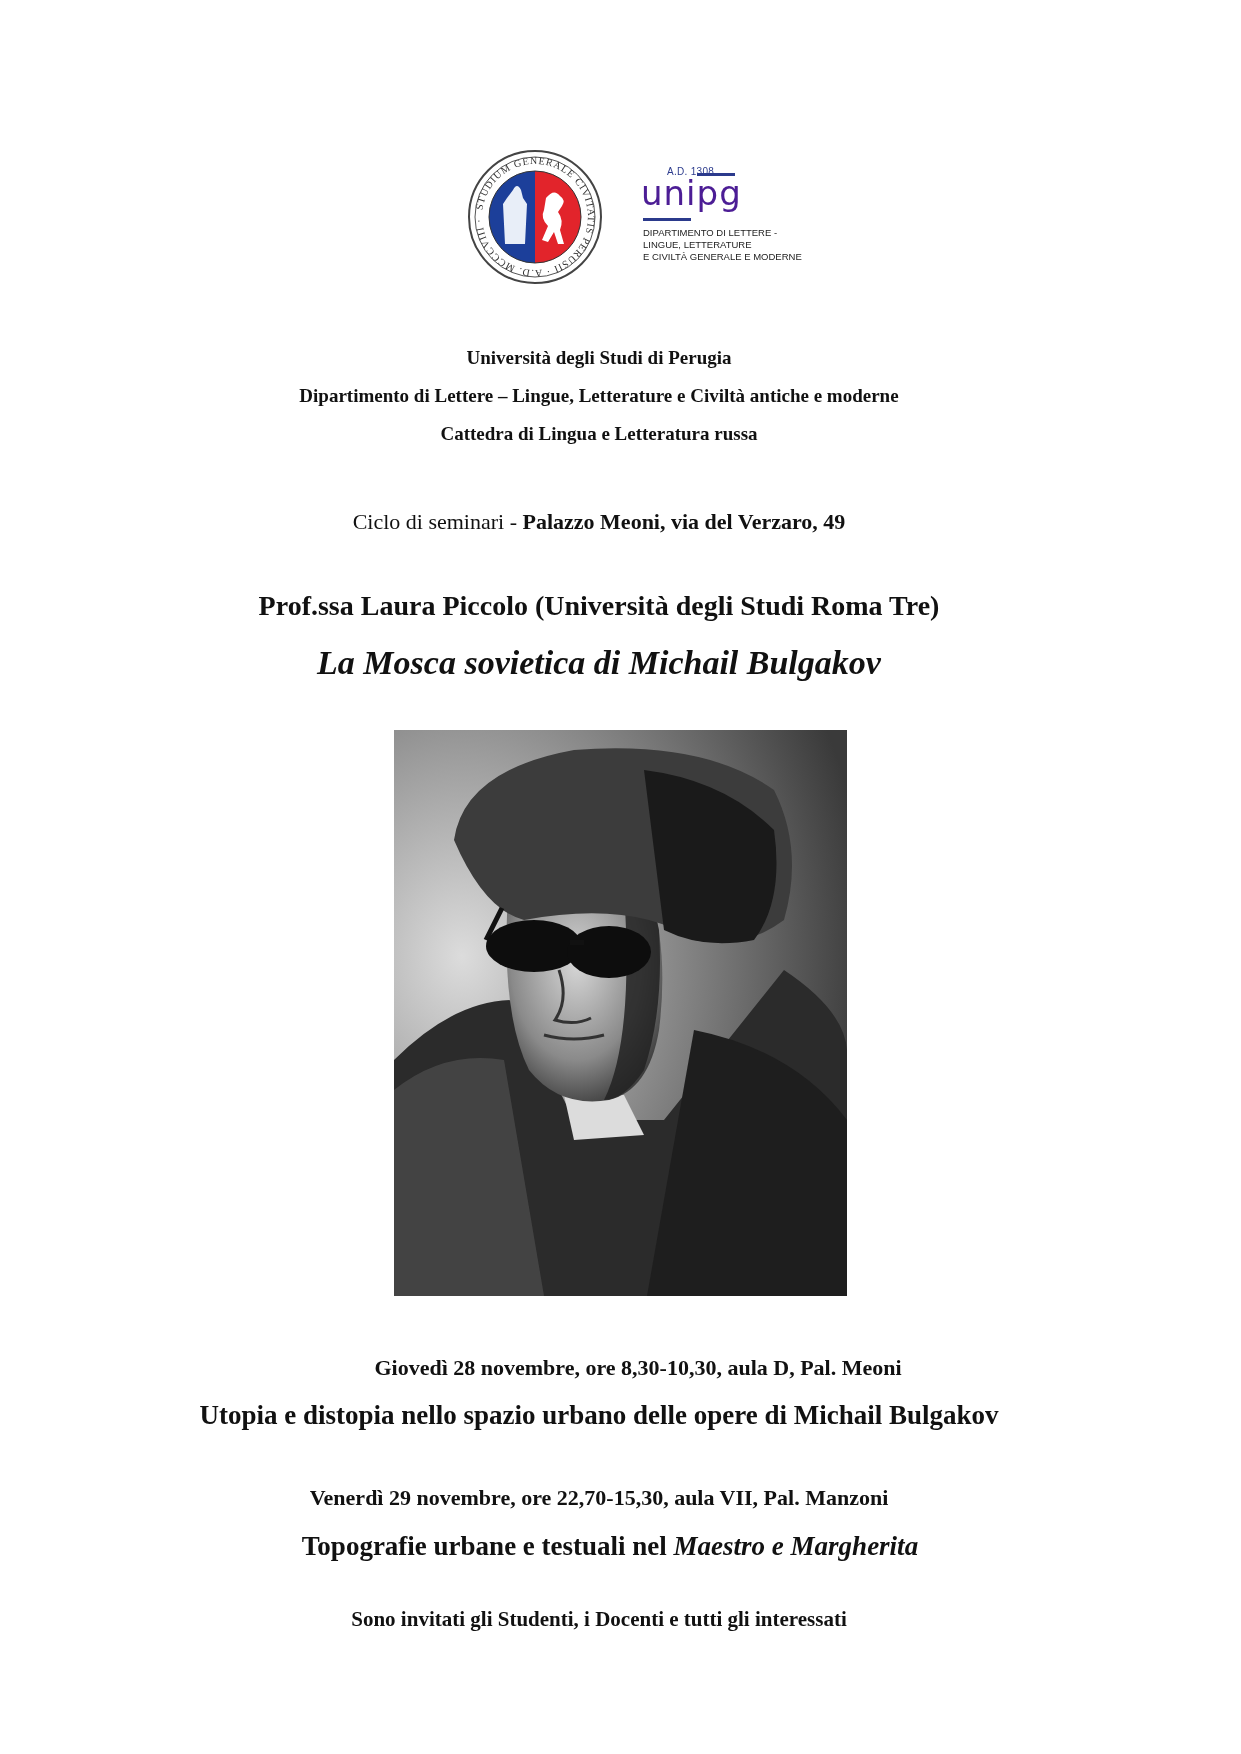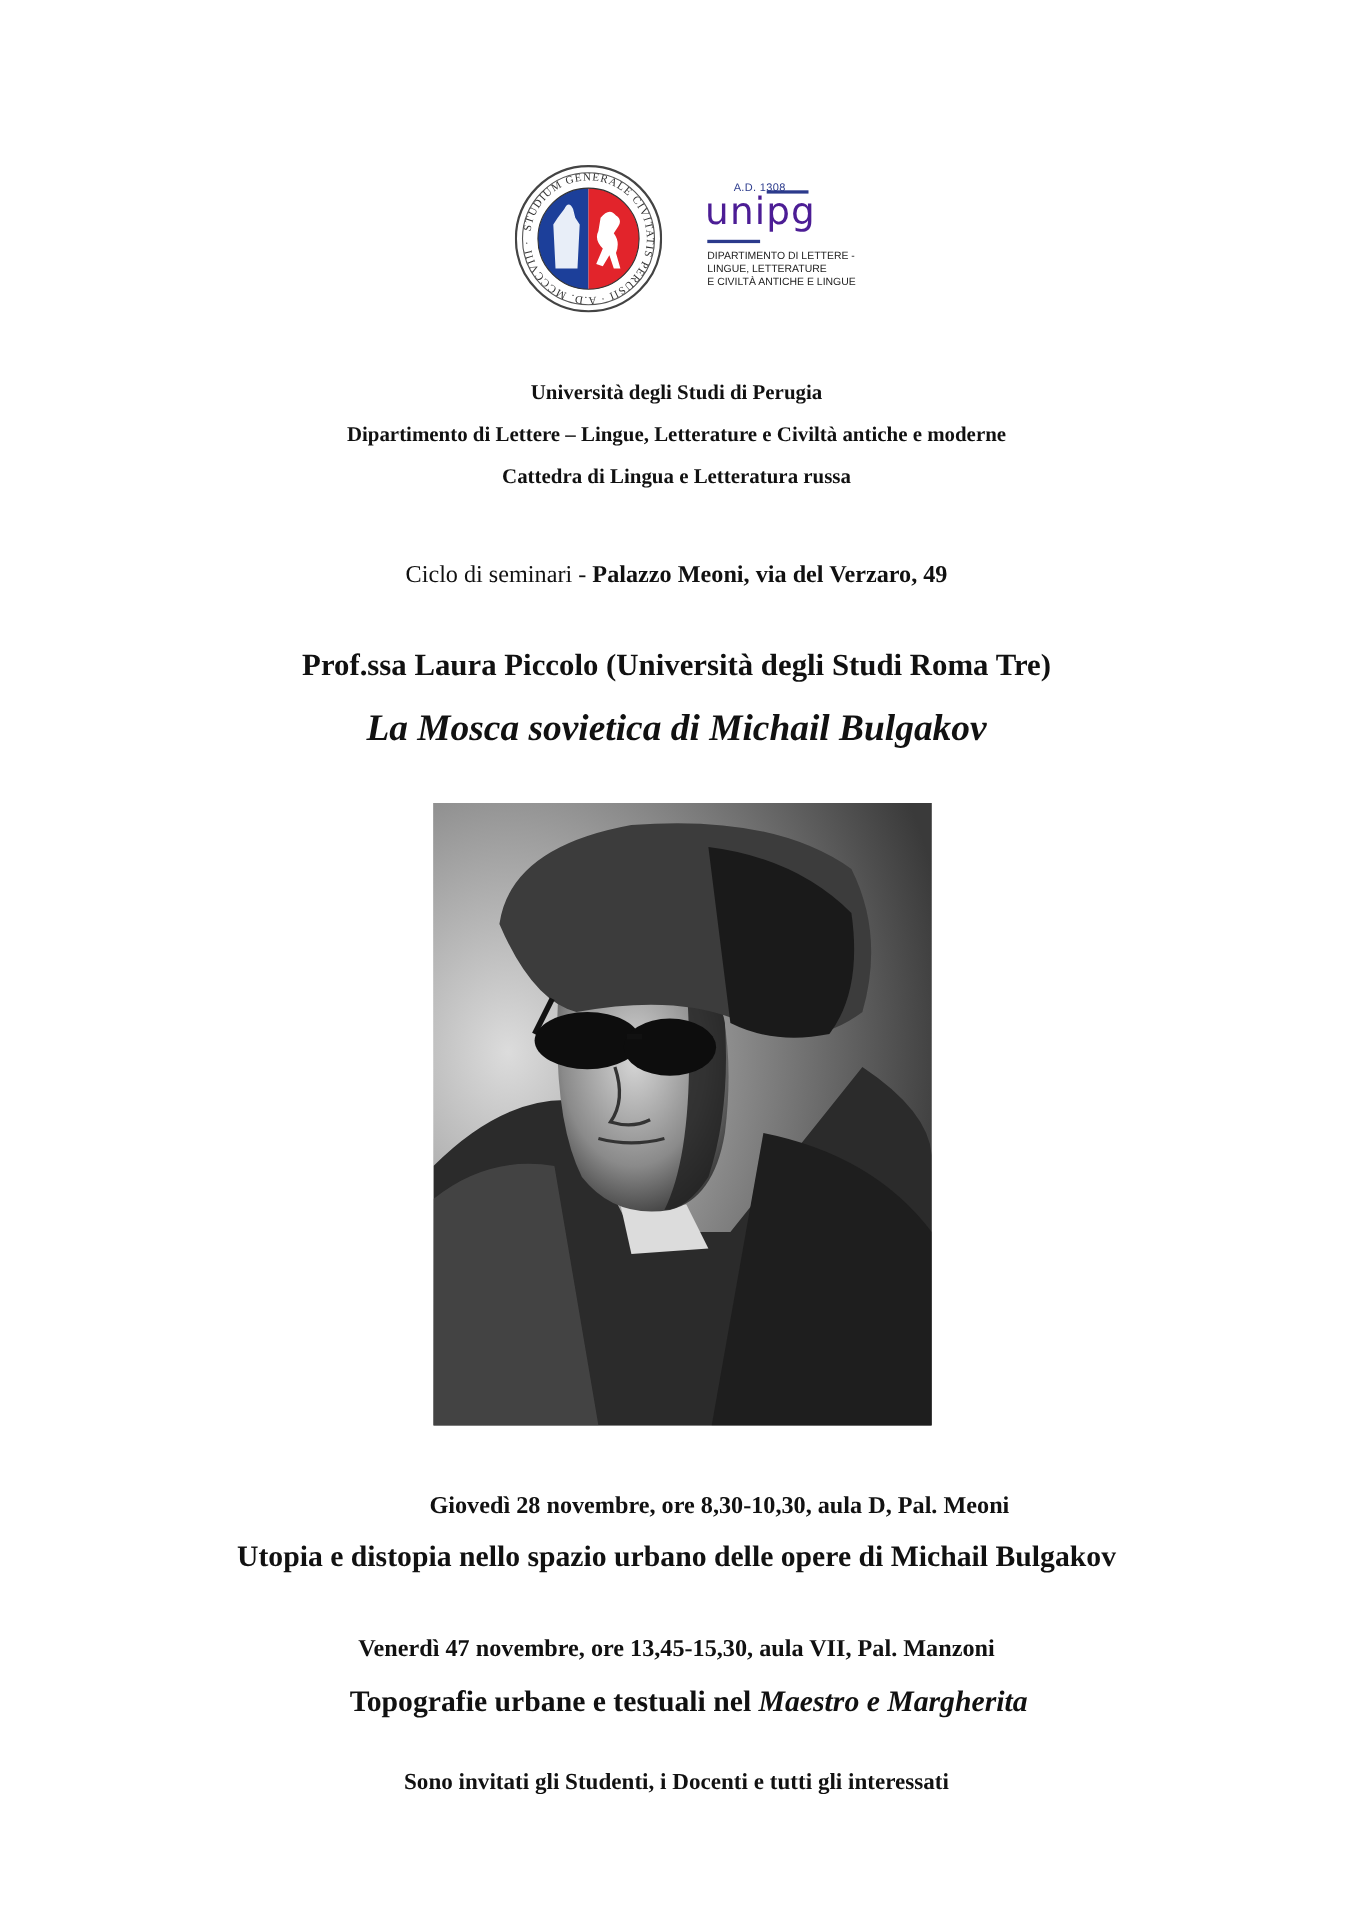--- a/index.html
+++ b/index.html
@@ -1,19 +1,19 @@
 <!DOCTYPE html>
 <html><head>
   <meta charset="utf-8">
   <style>
     html, body { margin: 0; padding: 0; background: #ffffff; }
     body { width: 1241px; height: 1754px; position: relative; overflow: hidden;
            font-family: "Liberation Serif", "DejaVu Serif", serif; color: #111; }
     .abs { position: absolute; }
-    .center-line { position: absolute; left: 16px; width: 1198px; text-align: center; white-space: nowrap; }
+    .center-line { position: absolute; left: 0; width: 1198px; text-align: center; white-space: nowrap; }
     .b { font-weight: bold; }
     .i { font-style: italic; }
 
     
     .seal { left: 468px; top: 150px; width: 134px; height: 134px; }
     .unipg { left: 643px; top: 164px; width: 160px; height: 110px; }
     .unipg .ad { position: absolute; left: 0; top: 2px; font-family: "Liberation Sans", "DejaVu Sans", sans-serif; font-size: 10px; color: #2b3a8c; letter-spacing: 0.3px; margin-left: 24px; }
     .unipg .topline { position: absolute; left: 54px; top: 9px; width: 38px; height: 3px; background: #2b3a8c; }
     .unipg .word { position: absolute; left: -2px; top: 9px; font-family: "DejaVu Sans", sans-serif; font-size: 34px; color: #4c1d95; letter-spacing: 1px; line-height: 40px; }
     .unipg .underline { position: absolute; left: 0; top: 54px; width: 48px; height: 3px; background: #2b3a8c; }
@@ -61,21 +61,21 @@
 </div>
 
 <div class="abs unipg">
   <span class="ad">A.D. 1308</span>
   <span class="topline"></span>
   <span class="word">unipg</span>
   <span class="underline"></span>
   <div class="dept">
     <div>DIPARTIMENTO DI LETTERE -</div>
     <div>LINGUE, LETTERATURE</div>
-    <div>E CIVILTÀ ANTICHE E LINGUE</div>
+    <div>E CIVILTÀ GENERALE E MODERNE</div>
   </div>
 </div>
 
 <div class="center-line hdr" style="top:347px;">Università degli Studi di Perugia</div>
 <div class="center-line hdr" style="top:385px;">Dipartimento di Lettere – Lingue, Letterature e Civiltà antiche e moderne</div>
 <div class="center-line hdr" style="top:423px;">Cattedra di Lingua e Letteratura russa</div>
 
 <div class="center-line ciclo" style="top:509px;">
   <span>Ciclo di seminari - </span><span class="b">Palazzo Meoni, via del Verzaro, 49</span>
 </div>
@@ -120,18 +120,18 @@
     <path d="M165 240 q10 30 -4 50 q20 6 36 -2" stroke="#333" stroke-width="3" fill="none"></path>
     <path d="M150 305 q30 8 60 0" stroke="#333" stroke-width="3" fill="none"></path>
   </svg>
 </div>
 
 <div class="center-line when" style="top:1355px;margin-left:39px;">Giovedì 28 novembre, ore 8,30-10,30, aula D, Pal. Meoni</div>
 <div class="center-line talk" style="top:1400px;">
   <span>Utopia e distopia nello spazio urbano delle opere di Michail Bulgakov</span><span class="i"></span>
 </div>
 
-<div class="center-line when" style="top:1485px;">Venerdì 47 novembre, ore 13,45-15,30, aula VII, Pal. Manzoni</div>
+<div class="center-line when" style="top:1485px;">Venerdì 29 novembre, ore 22,70-15,30, aula VII, Pal. Manzoni</div>
 <div class="center-line talk" style="top:1531px;padding-left:11px;">
   <span>Topografie urbane e testuali nel </span><span class="i">Maestro e Margherita</span>
 </div>
 
 <div class="center-line invite" style="top:1607px;">Sono invitati gli Studenti, i Docenti e tutti gli interessati</div>
 
 </body></html>

